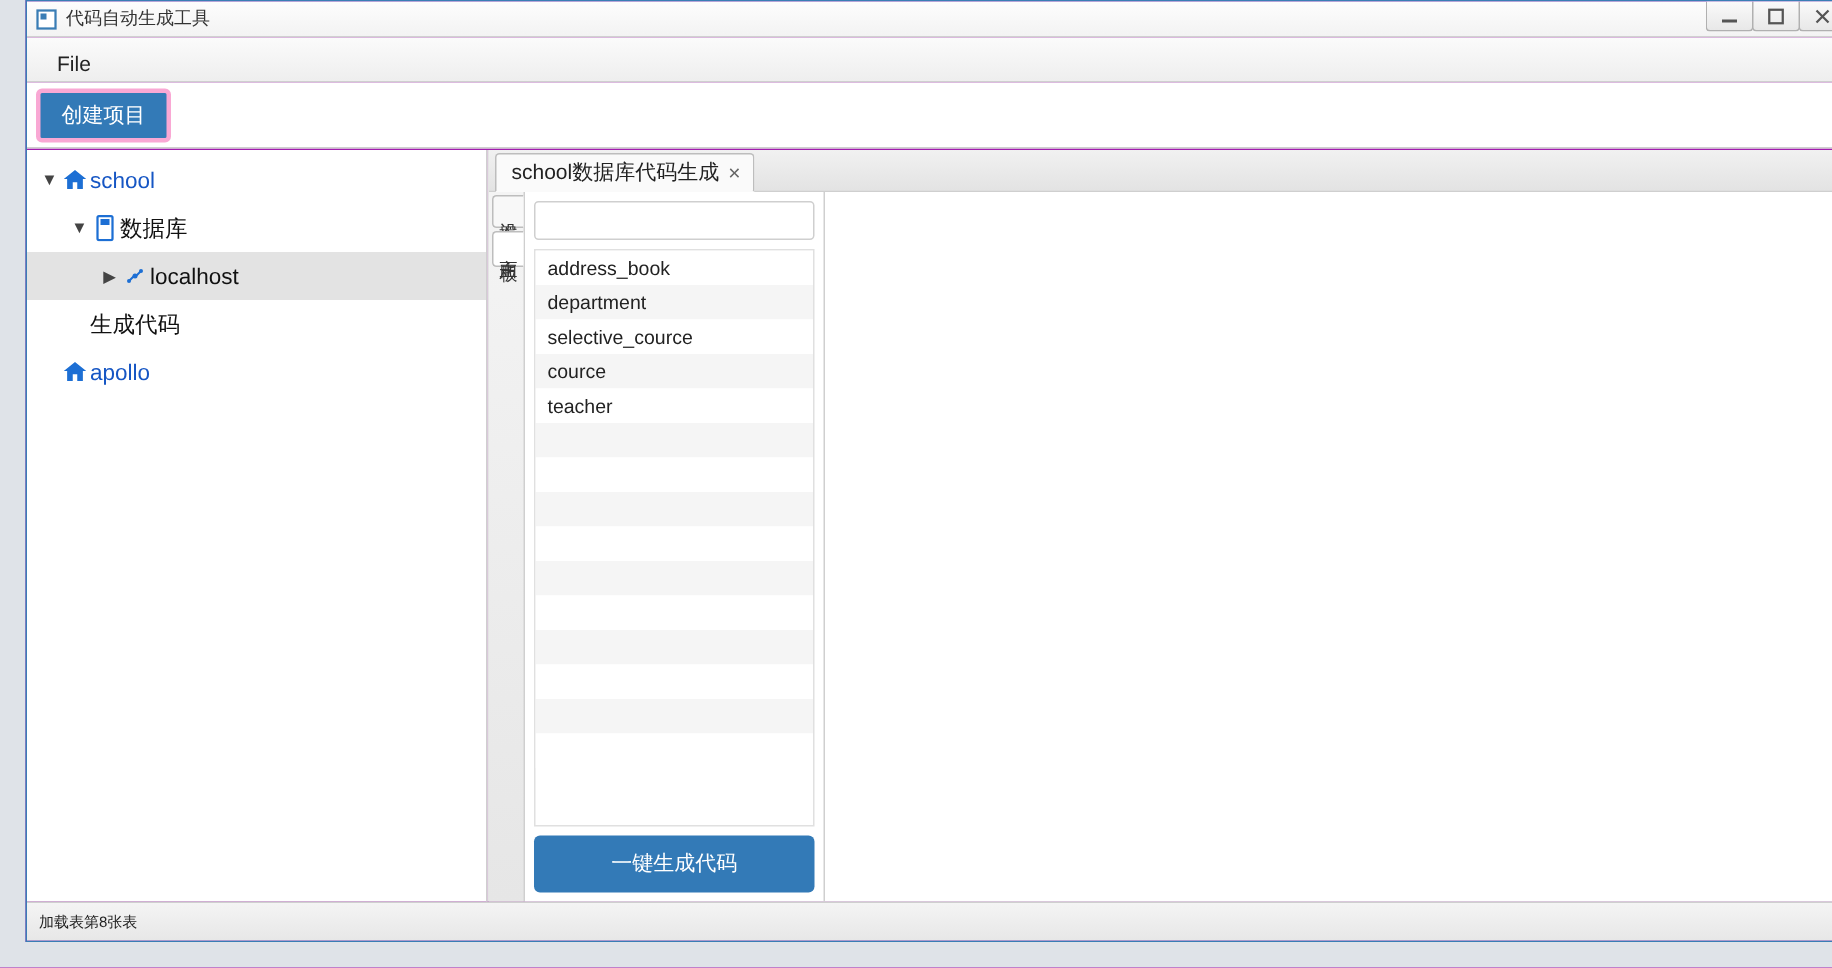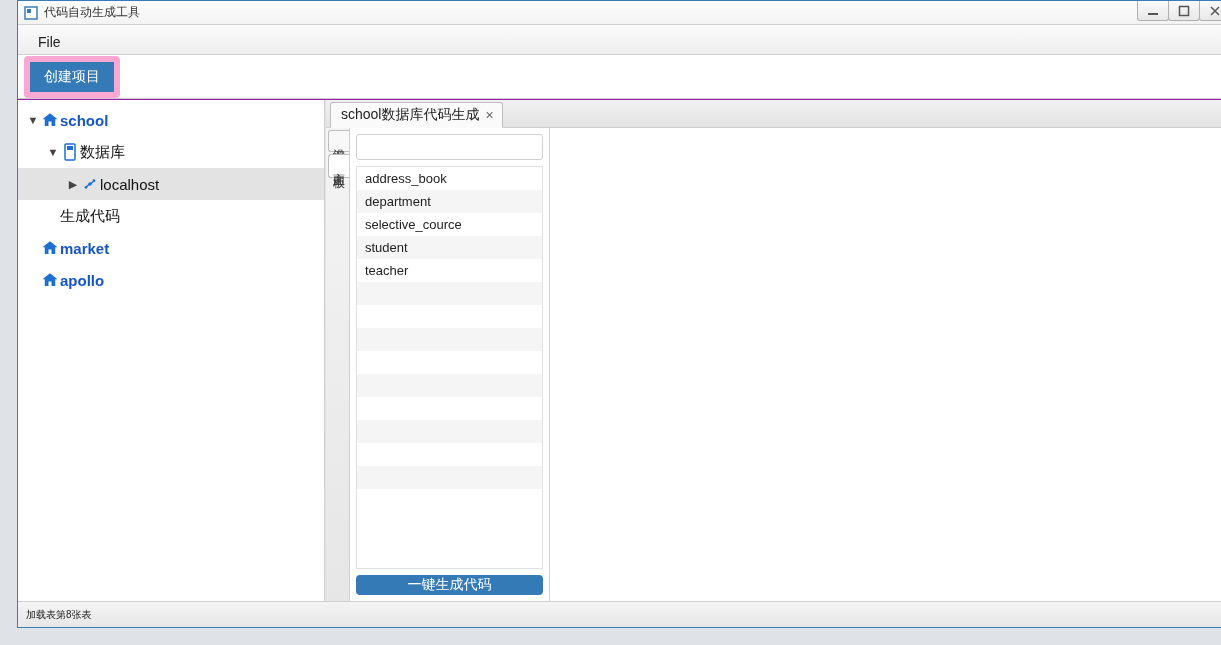--- a/index.html
+++ b/index.html
@@ -12,57 +12,57 @@
   .win-controls { position: absolute; top: 0; right: 2px; height: 20px; display: flex; }
   .win-btn { width: 32px; height: 20px; border: 1px solid #b0b0b0; border-top: none; background: linear-gradient(#fafafa,#e8e8e8); display:flex; align-items:center; justify-content:center; font-family: "Segoe UI Symbol","Arial"; font-size: 12px; color:#444; margin-left:-1px; cursor:default; border-radius: 0 0 3px 3px;}
   .win-btn svg { display:block; }
 
   
   .menubar { height: 30px; border-bottom: 1px solid #cfcfcf; background: linear-gradient(#fbfbfb,#eeeeee); display:flex; align-items:flex-end; padding-left: 12px; font-size: 14px; }
   .menu-item { padding: 4px 8px; cursor:default; }
 
   
   .toolbar { height: 44px; border-bottom: 1px solid #cfcfcf; background:#fff; display:flex; align-items:center; padding-left: 6px; padding-top:4px; padding-bottom:4px;}
-  .btn-primary { background:#337ab7; color:#fff; border:6px solid #f9a8d4; border-radius:4px; padding: 6px 14px; font-size:14px; cursor:pointer; }
+  .btn-primary { background:#337ab7; color:#fff; border:3px solid #f9a8d4; border-radius:4px; padding: 6px 14px; font-size:14px; cursor:pointer; }
 
   
   .main { position:absolute; top: 99px; bottom: 26px; left:0; right:0; display:flex; }
   .sidebar { width: 307px; border-right:1px solid #cfcfcf; background:#fff; overflow:auto; }
   .content { flex:1; background: linear-gradient(#f6f6f6,#e9e9e9); position:relative; border-left:1px solid #e4e4e4; }
 
   
   .tree { padding-top:4px; }
   .tree-row { display:flex; align-items:center; height: 32px; padding-left: 8px; cursor:default; font-size:15px; color:#111;}
   .tree-row .tw { width:14px; display:inline-flex; justify-content:center; color:#444; font-size:11px;}
   .tree-row .ic { width:20px; display:inline-flex; justify-content:center; align-items:center; }
   .tree-row.selected { background:#e3e3e3; }
   .indent-1 { padding-left: 8px; }
   .indent-2 { padding-left: 28px; }
   .indent-3 { padding-left: 48px; }
-  .home-link { color:#1656c4; font-weight:700; }
+  .home-link { color:#1656c4; font-weight:400; }
 
   
   .tabstrip { height:28px; display:flex; align-items:flex-end; padding-left:4px; background: linear-gradient(#f1f1f1,#e3e3e3); border-bottom:1px solid #cfcfcf;}
   .tab { height:26px; background:#fafafa; border:1px solid #bdbdbd; border-bottom:1px solid #fafafa; border-radius:3px 3px 0 0; display:flex; align-items:center; padding: 0 8px 0 10px; font-size:14px; color:#222; margin-bottom:-1px;}
   .tab .close-x { margin-left:6px; color:#666; font-size:14px; cursor:pointer;}
 
   
   .panel-body { position:absolute; top:28px; left:0; right:0; bottom:0; display:flex; }
 
   .side-tabs { width:24px; background:linear-gradient(#f4f4f4,#e6e6e6); border-right:1px solid #cfcfcf; display:flex; flex-direction:column; }
   .side-tab { flex:0 0 auto; writing-mode: vertical-rl; text-orientation: upright; padding:8px 2px; font-size:12px; color:#333; border:1px solid #bdbdbd; border-right:none; background:#f8f8f8; margin:2px 0 0 2px; border-radius:3px 0 0 3px; cursor:default; letter-spacing:2px;}
   .side-tab.active { background:#fff; }
 
   .list-panel { width:200px; background:#fff; border-right:1px solid #cfcfcf; padding:6px; display:flex; flex-direction:column; gap:6px;}
   .search-input { height:26px; border:1px solid #cfcfcf; border-radius:3px; padding: 0 6px; font-size:13px; width:100%; }
   .table-list { flex:1; border:1px solid #e0e0e0; overflow:auto; }
   .table-row { height:23px; display:flex; align-items:center; padding-left:8px; font-size:13px; color:#222; }
   .table-row:nth-child(odd){ background:#ffffff; }
   .table-row:nth-child(even){ background:#f5f5f5; }
-  .gen-button { height:20px; background:#337ab7; color:#fff; border:none; border-radius:4px; font-size:14px; cursor:pointer;}
+  .gen-button { height:38px; background:#337ab7; color:#fff; border:none; border-radius:4px; font-size:14px; cursor:pointer;}
 
   .detail-panel { flex:1; background:#fff; }
 
   .statusbar { position:absolute; left:0; right:0; bottom:0; height:26px; background:linear-gradient(#f4f4f4,#e7e7e7); border-top:1px solid #cfcfcf; display:flex; align-items:center; padding-left:8px; font-size:10px; color:#222;}
 </style>
 </head>
 <body>
 
 <div class="window">
 
@@ -140,29 +140,20 @@
           <span class="tw"></span>
           <span>生成代码</span>
         </div>
         <div class="tree-row indent-1">
           <span class="tw"></span>
           <span class="ic">
             <svg width="18" height="18" viewBox="0 0 24 24">
                 <path d="M12 3 L2 11 H5 V20 H10 V14 H14 V20 H19 V11 H22 Z" fill="#1d6fd4"></path>
               </svg>
           </span>
-          <span class="home-link">market</span>
-        </div>
-        <div class="tree-row indent-1">
-          <span class="tw"></span>
-          <span class="ic">
-            <svg width="18" height="18" viewBox="0 0 24 24">
-                <path d="M12 3 L2 11 H5 V20 H10 V14 H14 V20 H19 V11 H22 Z" fill="#1d6fd4"></path>
-              </svg>
-          </span>
           <span class="home-link">apollo</span>
         </div>
       </div>
     </div>
 
     <div class="content">
       <div class="tabstrip">
         <div class="tab">
           <span>school数据库代码生成</span>
           <span class="close-x">×</span>
@@ -179,21 +170,21 @@
             <div class="table-row">
                 <span>address_book</span>
               </div>
             <div class="table-row">
                 <span>department</span>
               </div>
             <div class="table-row">
                 <span>selective_cource</span>
               </div>
             <div class="table-row">
-                <span>student</span>
+                <span>cource</span>
               </div>
             <div class="table-row">
                 <span>teacher</span>
               </div>
             <div class="table-row">
                 <span></span>
               </div>
             <div class="table-row">
                 <span></span>
               </div>

